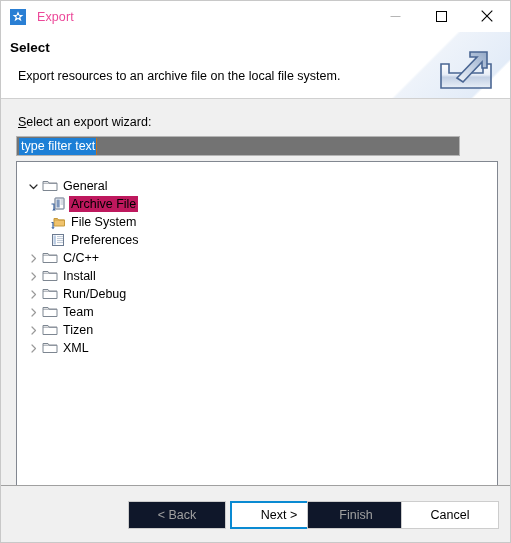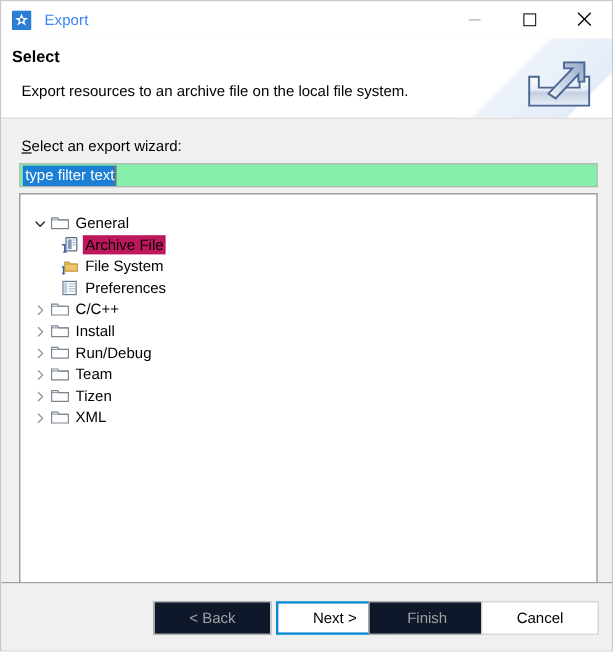--- a/index.html
+++ b/index.html
@@ -42,21 +42,21 @@
     width: 16px;
     height: 16px;
     flex: 0 0 auto;
     position: relative;
     background: #2a7fd4;
     border-radius: 1px;
   }
   #title-text {
     margin-left: 11px;
     font-size: 12.5px;
-    color: #3b82f6;
+    color: #ec4899;
     letter-spacing: 0.1px;
   }
   .wbtn {
     position: absolute;
     top: 0;
     width: 46px;
     height: 30px;
     display: flex;
     align-items: center;
     justify-content: center;
@@ -121,24 +121,24 @@
     top: 16px;
     font-size: 12.5px;
     color: #000000;
   }
   #wizard-label u { text-decoration: underline; }
 
   #filter-input {
     position: absolute;
     left: 15px;
     top: 37px;
-    width: 482px;
+    width: 444px;
     height: 20px;
     box-sizing: border-box;
-    background: #86efac;
+    background: #737373;
     border: 1px solid #b4b4b4;
     padding: 0;
     font-family: "Liberation Sans", sans-serif;
     font-size: 12.5px;
     display: flex;
     align-items: center;
   }
   #filter-value {
     background: #1c7fd6;
     color: #ffffff;

